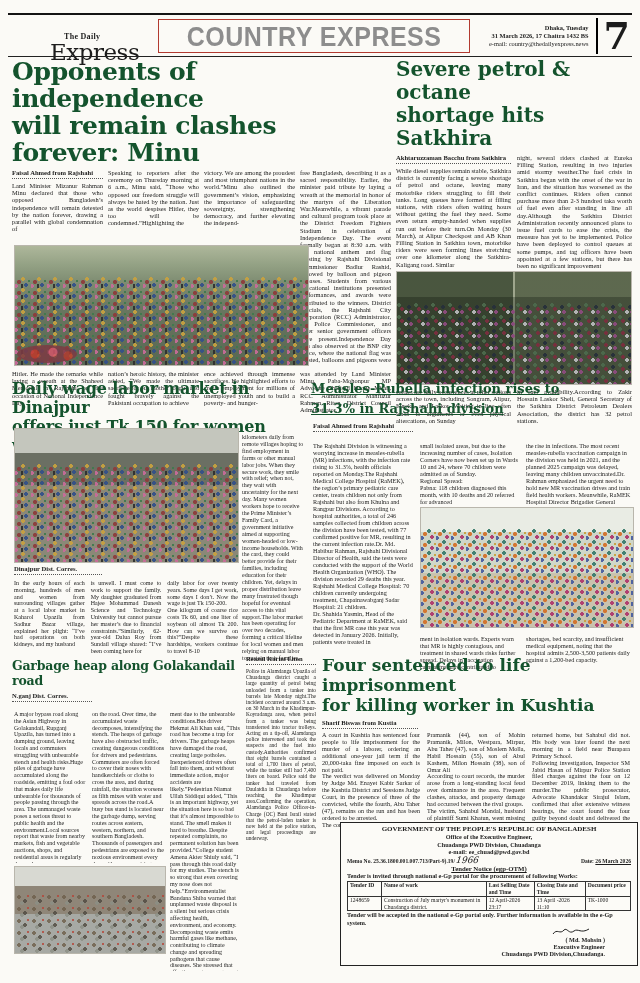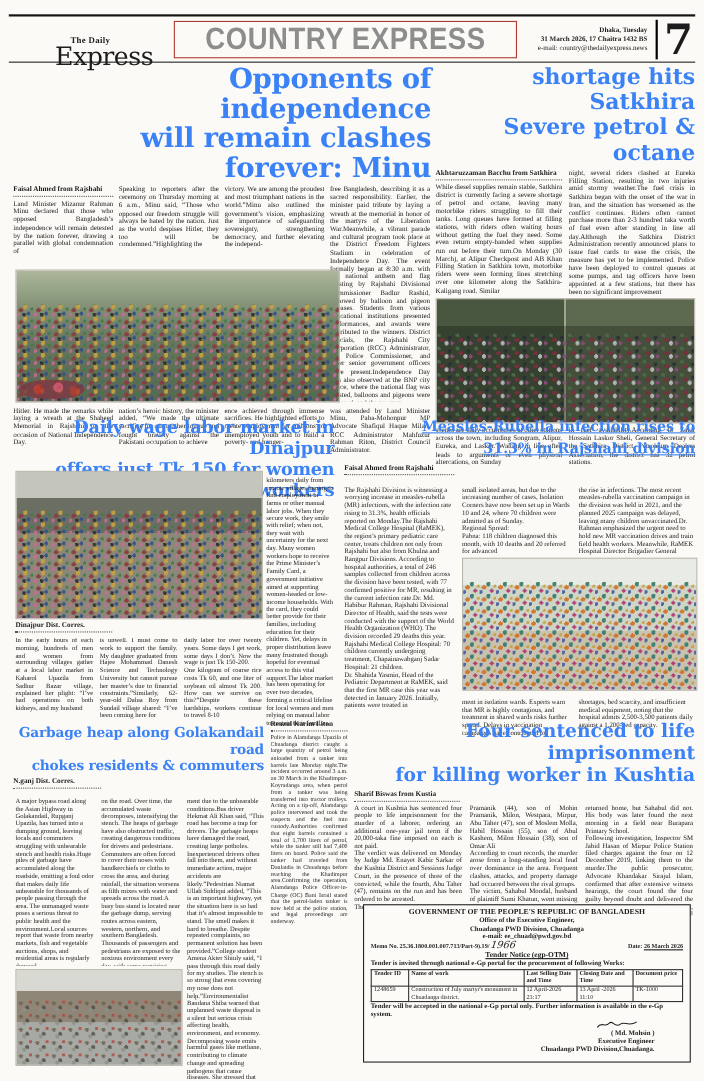--- a/index.html
+++ b/index.html
@@ -13,21 +13,21 @@
   .masthead .express{font-family:"DejaVu Serif",serif;font-weight:normal;font-size:23px;letter-spacing:-.5px;}
   .ce-box{margin:4px auto;border:1.5px solid #b23a30;padding:0 28px;height:32px;display:flex;align-items:center;}
   .ce-text{font-family:"Liberation Sans",sans-serif;font-weight:bold;font-size:25px;color:#8d8d8d;
            letter-spacing:.5px;transform:scaleY(1.12);white-space:nowrap;}
   .dateblock{text-align:right;font-size:6.4px;line-height:8px;margin-right:7px;font-weight:bold;color:#222;}
   .dateblock .em{font-weight:normal;}
   .pageno{border-left:2px solid #000;padding:0 2px 0 6px;font-family:"DejaVu Serif",serif;
           font-weight:bold;font-size:38px;line-height:36px;}
   .header-rule{position:absolute;top:56px;left:8px;right:8px;height:1px;background:#222;}
   
-  .hl{font-family:"DejaVu Serif",serif;font-weight:bold;text-align:right;color:#3b82f6;}
+  .hl{font-family:"DejaVu Serif",serif;font-weight:bold;text-align:left;color:#14532d;}
   .byline{font-weight:bold;font-size:6.6px;border-bottom:1px dotted #555;padding-bottom:2px;margin-bottom:3px;
           font-family:"Liberation Serif",serif;}
   .col p, p.body{font-size:6.4px;line-height:7.2px;text-align:justify;margin:0;color:#202020;}
   .pre{white-space:pre-line;}
   .photo{position:absolute;overflow:hidden;background:#9aa08e;border:.5px solid #b9b6ac;}
   .photo::before{content:"";position:absolute;left:0;right:0;bottom:0;top:26%;
      background-image:
        radial-gradient(3.5px 3.5px at 4px 5px,  #8e3b3b 60%, transparent 61%),
        radial-gradient(3px   3px   at 11px 8px, #33508a 60%, transparent 61%),
        radial-gradient(3px   4px   at 8px 2px,  #c9a23f 60%, transparent 61%),
@@ -124,21 +124,21 @@
   .pol-byline{margin-top:3px;}
   #art-pol p.body{font-size:5.4px;line-height:6.2px;max-height:228px;overflow:hidden;}
   
   #art-kus{position:absolute;left:322px;top:655px;width:310px;height:325px;}
   #art-kus .hl{font-size:17px;line-height:20px;}
   .kus-byline{margin-top:4px;width:96px;}
   .kus-cols{display:flex;gap:7px;height:100px;margin-top:2px;overflow:hidden;}
   .kus-cols .col{width:98px;}
   .kus-cols p{font-size:6.2px;line-height:6.9px;}
   
-  .tender{position:absolute;left:8px;top:167px;width:284px;height:136px;border:1.5px solid #222;
+  .tender{position:absolute;left:18px;top:167px;width:284px;height:136px;border:1.5px solid #222;
           background:#fcfbf7;padding:3px 6px;font-size:6.2px;line-height:7.4px;}
   .tender .c{text-align:center;}
   .tender .b{font-weight:bold;}
   .t-gov{font-size:7px;font-weight:bold;text-align:center;}
   .t-memo{display:flex;justify-content:space-between;align-items:flex-end;margin-top:1px;font-size:5.6px;}
   .t-hand{font-family:"DejaVu Serif",serif;font-style:italic;font-size:9px;transform:skewX(-8deg);display:inline-block;}
   .t-date u{font-weight:bold;}
   .t-title{text-align:center;font-weight:bold;text-decoration:underline;font-size:6.8px;}
   .t-table{width:100%;border-collapse:collapse;margin-top:1px;}
   .t-table th,.t-table td{border:.8px solid #333;font-size:5.6px;line-height:6.4px;padding:.5px 2px;text-align:left;vertical-align:top;}
@@ -203,22 +203,22 @@
           <p>ence achieved through immense sacrifices. He highlighted efforts to create employment for millions of unemployed youth and to build a poverty- and hunger-</p>
         </div>
       <div class="col">
           <p>was attended by Land Minister Minu, Paba-Mohonpur MP Advocate Shafiqul Haque Milan, RCC Administrator Mahfuzur Rahman Riton, District Council Administrator.</p>
         </div>
     </div>
   </div>
 
   <div id="art-sat">
     <div class="hl">
+      <div>Severe petrol &amp; octane</div>
       <div>shortage hits Satkhira</div>
-      <div>Severe petrol &amp; octane</div>
     </div>
     <div class="sat-top">
       <div class="col">
         <div class="byline">Akhtaruzzaman Bacchu from Satkhira</div>
         <p>While diesel supplies remain stable, Satkhira district is currently facing a severe shortage of petrol and octane, leaving many motorbike riders struggling to fill their tanks. Long queues have formed at filling stations, with riders often waiting hours without getting the fuel they need. Some even return empty-handed when supplies run out before their turn.On Monday (30 March), at Alipur Checkpost and AB Khan Filling Station in Satkhira town, motorbike riders were seen forming lines stretching over one kilometer along the Satkhira-Kaligang road. Similar</p>
       </div>
       <div class="col">
         <p>night, several riders clashed at Eureka Filling Station, resulting in two injuries amid stormy weather.The fuel crisis in Satkhira began with the onset of the war in Iran, and the situation has worsened as the conflict continues. Riders often cannot purchase more than 2-3 hundred taka worth of fuel even after standing in line all day.Although the Satkhira District Administration recently announced plans to issue fuel cards to ease the crisis, the measure has yet to be implemented. Police have been deployed to control queues at some pumps, and tag officers have been appointed at a few stations, but there has been no significant improvement</p>
       </div>
     </div>
@@ -280,21 +280,20 @@
         <p>ment in isolation wards. Experts warn that MR is highly contagious, and treatment in shared wards risks further spread. Delays in vaccination campaigns have contributed to</p>
       </div>
     <div class="mea-c mea-col3b">
         <p>shortages, bed scarcity, and insufficient medical equipment, noting that the hospital admits 2,500-3,500 patients daily against a 1,200-bed capacity.</p>
       </div>
   </div>
 
   <div id="art-gar">
     <div class="hl">
       <div>Garbage heap along Golakandail road</div>
-      <div>chokes residents &amp; commuters</div>
     </div>
     <div class="byline gar-byline">N.ganj Dist. Corres.</div>
     <div class="gar-cols">
       <div class="gar-c gar-col1">
           <p>A major bypass road along the Asian Highway in Golakandail, Rupganj Upazila, has turned into a dumping ground, leaving locals and commuters struggling with unbearable stench and health risks.Huge piles of garbage have accumulated along the roadside, emitting a foul odor that makes daily life unbearable for thousands of people passing through the area. The unmanaged waste poses a serious threat to public health and the environment.Local sources report that waste from nearby markets, fish and vegetable auctions, shops, and residential areas is regularly dumped</p>
         </div>
       <div class="gar-c gar-col2">
           <p>on the road. Over time, the accumulated waste decomposes, intensifying the stench. The heaps of garbage have also obstructed traffic, creating dangerous conditions for drivers and pedestrians. Commuters are often forced to cover their noses with handkerchiefs or cloths to cross the area, and during rainfall, the situation worsens as filth mixes with water and spreads across the road.A busy bus stand is located near the garbage dump, serving routes across eastern, western, northern, and southern Bangladesh. Thousands of passengers and pedestrians are exposed to the noxious environment every day, with some requiring hospital treat-</p>
         </div>
       <div class="gar-c gar-col3">

